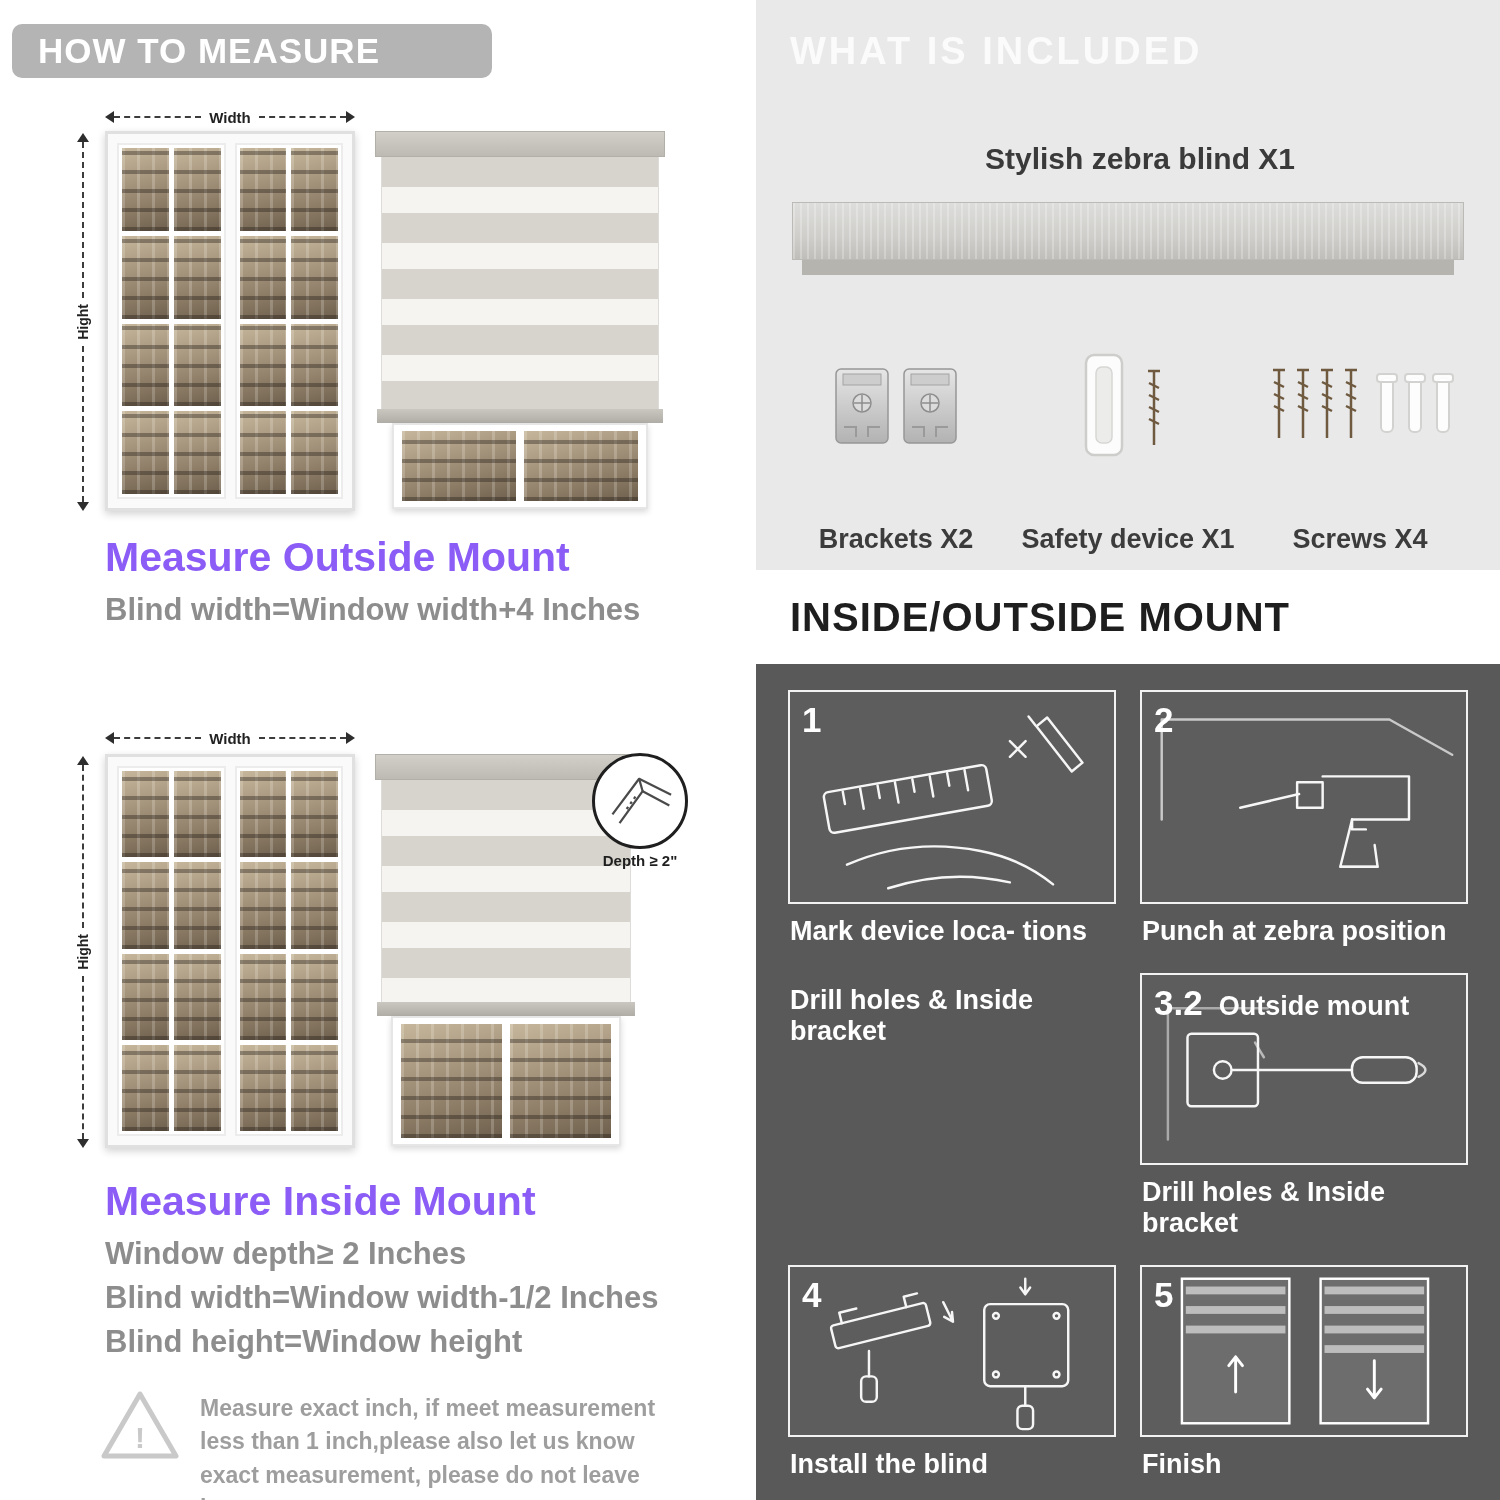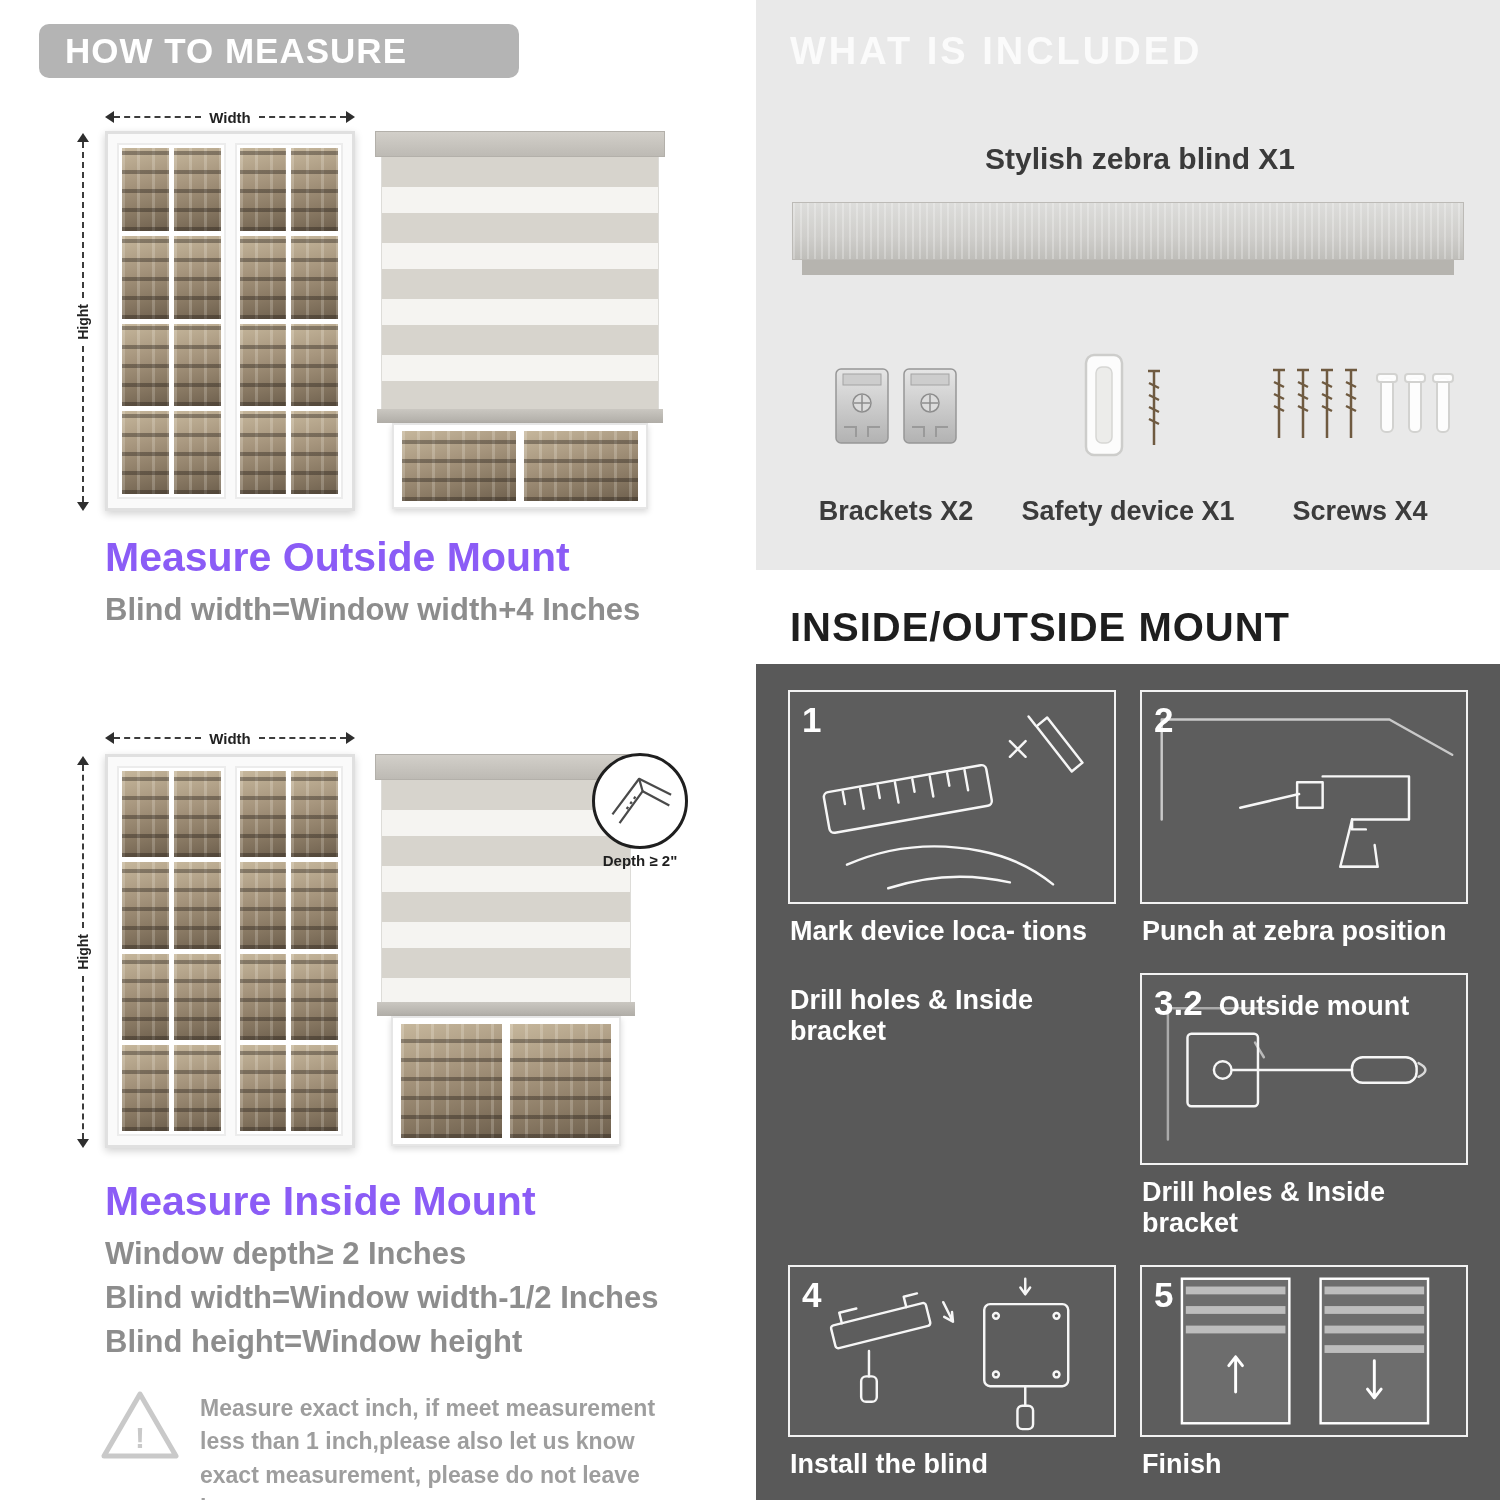--- a/index.html
+++ b/index.html
@@ -3,21 +3,21 @@
 <meta charset="utf-8">
 <style>
   * { margin:0; padding:0; box-sizing:border-box; }
   html,body { background:#fff; }
   body { font-family:"Liberation Sans", sans-serif; }
   .page { position:relative; width:1500px; height:1500px; background:#fff; overflow:hidden; }
 
   
   .left-col { position:absolute; left:0; top:0; width:750px; height:1500px; background:#fff; }
 
-  .pill-header { position:absolute; left:39px; top:24px; width:480px; height:54px;
+  .pill-header { position:absolute; left:12px; top:24px; width:480px; height:54px;
     background:#b4b4b4; border-radius:10px; color:#fff; font-size:35px; font-weight:bold;
     letter-spacing:1px; line-height:54px; padding-left:26px; }
 
   .fig { position:absolute; }
   .fig1 { left:60px; top:103px; width:650px; height:425px; }
   .fig2 { left:60px; top:722px; width:690px; height:455px; }
 
   
   .aw { position:absolute; display:flex; align-items:center; height:16px; }
   .fig1 .aw { left:45px; top:6px; width:250px; }
@@ -89,28 +89,28 @@
     color:#fbfbfb; letter-spacing:3px; }
   .inc-product { position:absolute; left:12px; top:142px; width:100%; text-align:center;
     font-size:30px; font-weight:bold; color:#3a3a3a; }
   .inc-bar { position:absolute; left:36px; top:202px; width:672px; height:58px;
     border:1px solid #bcbab6;
     background:
       repeating-linear-gradient(90deg, rgba(255,255,255,.25) 0 2px, rgba(0,0,0,0) 2px 7px),
       linear-gradient(180deg,#dddddb 0%, #cfcecb 60%, #bfbeba 100%); }
   .inc-bar-lip { position:absolute; left:46px; top:260px; width:652px; height:15px; background:#b6b4af; }
   .inc-items { position:absolute; left:24px; top:332px; width:696px; display:flex; }
-  .inc-item { flex:1; display:flex; flex-direction:column; align-items:center; }
+  .inc-item { flex:1; display:flex; flex-direction:column; align-items:center;gap:28px; }
   .inc-art { height:148px; display:flex; align-items:center; justify-content:center; gap:12px; }
   .inc-label { margin-top:16px; font-size:27px; font-weight:bold; color:#3c3c3c; }
 
   
   .mount-panel { position:absolute; left:756px; top:570px; width:744px; height:930px; background:#fff; }
   .mount-header { height:94px; line-height:94px; padding-left:34px; font-size:40px;
-    font-weight:bold; color:#1e1e1e; letter-spacing:1px; background:#fff;margin-top:10px; }
+    font-weight:bold; color:#1e1e1e; letter-spacing:1px; background:#fff; }
   .mount-dark { position:absolute; left:0; top:94px; width:744px; height:836px; background:#595959;
     padding:26px 32px 0; display:grid; grid-template-columns:1fr 1fr; column-gap:24px; align-content:start; }
   .step { display:flex; flex-direction:column; }
   .step-box { position:relative; border:2px solid #f2f2f2; background:#5d5d5d; overflow:hidden; }
   .r1 .step-box { height:214px; } .r2 .step-box { height:192px; } .r3 .step-box { height:172px; }
   .step-head { position:absolute; top:8px; left:12px; display:flex; gap:16px; align-items:baseline; z-index:2; }
   .step-num { font-size:35px; font-weight:bold; color:#fff; }
   .step-title { font-size:27px; font-weight:bold; color:#fff; }
   .step-caption { margin:12px 2px 26px; font-size:27px; font-weight:bold; color:#fff; }
   .art { position:absolute; left:0; top:0; width:100%; height:100%; }

